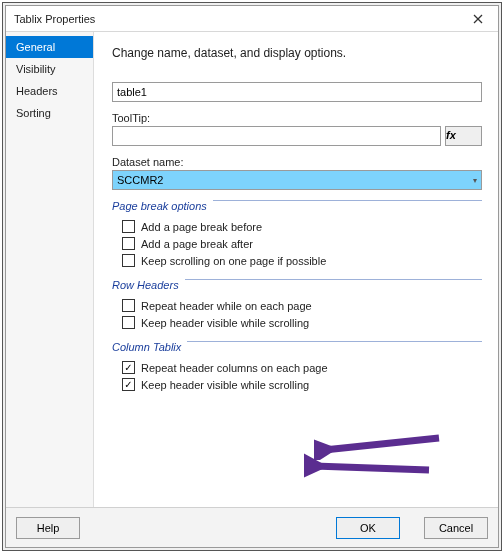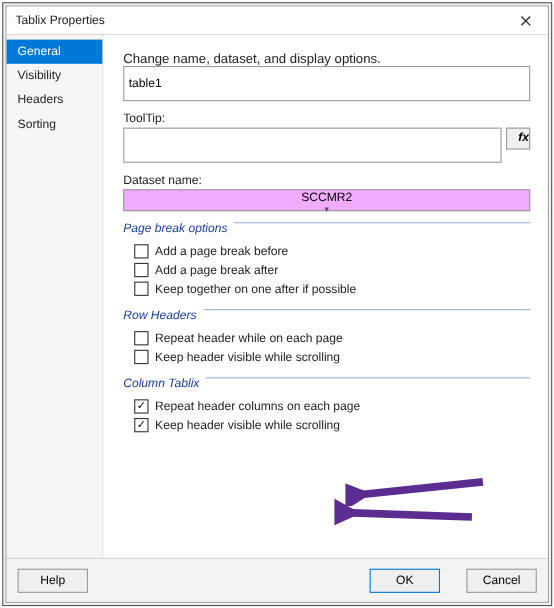--- a/index.html
+++ b/index.html
@@ -80,60 +80,60 @@
     flex: 1;
     background: #fff;
     border-left: none;
     padding: 14px 16px 8px 18px;
     position: relative;
     overflow: hidden;
   }
   .intro {
     font-size: 12px;
     color: #222;
+    margin-bottom: 22px;
   }
   .form-row { margin-bottom: 10px; }
   .form-label {
     font-size: 11px;
     color: #222;
     margin-bottom: 2px;
   }
   .text-input {
     width: 100%;
-    height: 32px;
+    height: 20px;
     border: 1px solid #9a9a9a;
     font-size: 11px;
     padding: 1px 4px;
     background: #fff;
   }
   .tooltip-row { display: flex; gap: 4px; }
   .tooltip-row .text-input { flex: 1; }
   .fx-btn {
-    width: 22px;
+    width: 37px;
     height: 20px;
     border: 1px solid #9a9a9a;
     background: #efefef;
     font-style: italic;
     font-weight: bold;
     font-size: 11px;
-    text-align: right;
+    text-align: left;
     line-height: 16px;
     cursor: default;
   }
   .select-input {
     width: 100%;
     height: 20px;
     border: 1px solid #9a9a9a;
     font-size: 11px;
     padding: 1px 4px;
-    background: #f0abfc;
+    background: #7dd3fc;
     display: flex;
     align-items: center;
     justify-content: space-between;
-    flex-direction: column;
   }
   .select-input .chev { font-size: 8px; color: #555; }
 
   .group {
     margin-top: 10px;
     margin-bottom: 4px;
   }
   .group-header {
     display: flex;
     gap: 6px;
@@ -265,21 +265,21 @@
         <div class="chk-row">
           <span class="chk"></span>
           <span>Add a page break before</span>
         </div>
         <div class="chk-row">
           <span class="chk"></span>
           <span>Add a page break after</span>
         </div>
         <div class="chk-row">
           <span class="chk"></span>
-          <span>Keep together on one after if possible</span>
+          <span>Keep scrolling on one page if possible</span>
         </div>
       </div>
 
       <div class="group">
         <div class="group-header">
           <span>Row Headers</span>
           <span class="line"></span>
         </div>
         <div class="chk-row">
           <span class="chk"></span>

